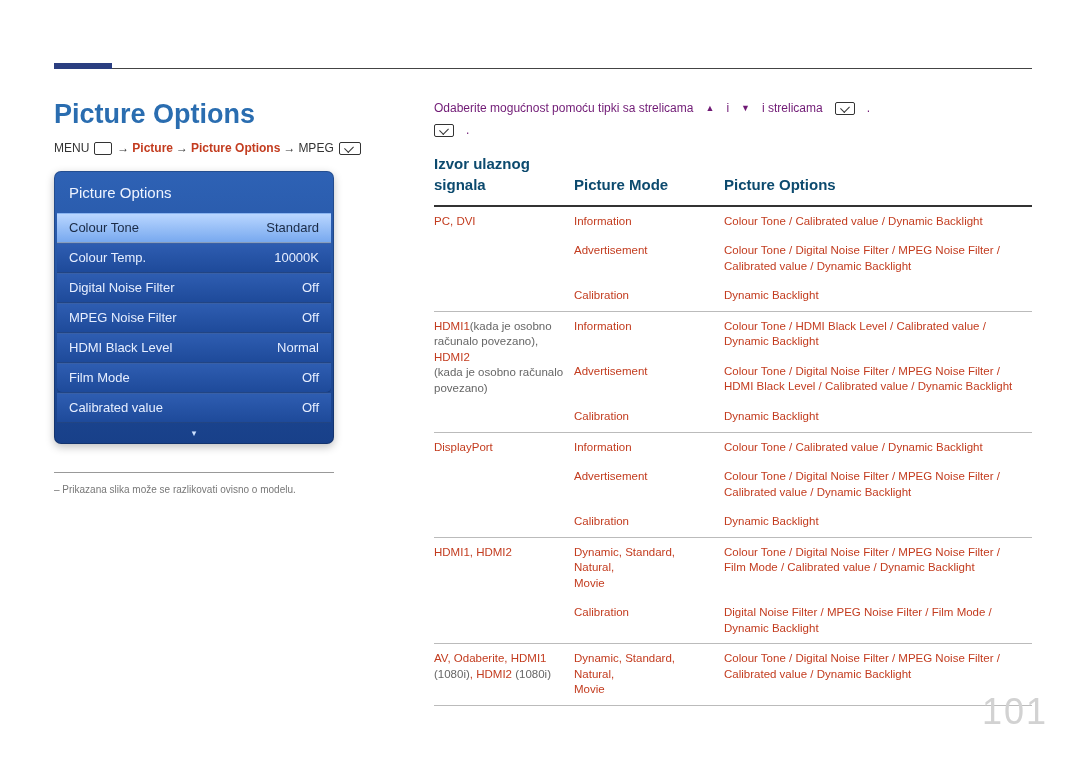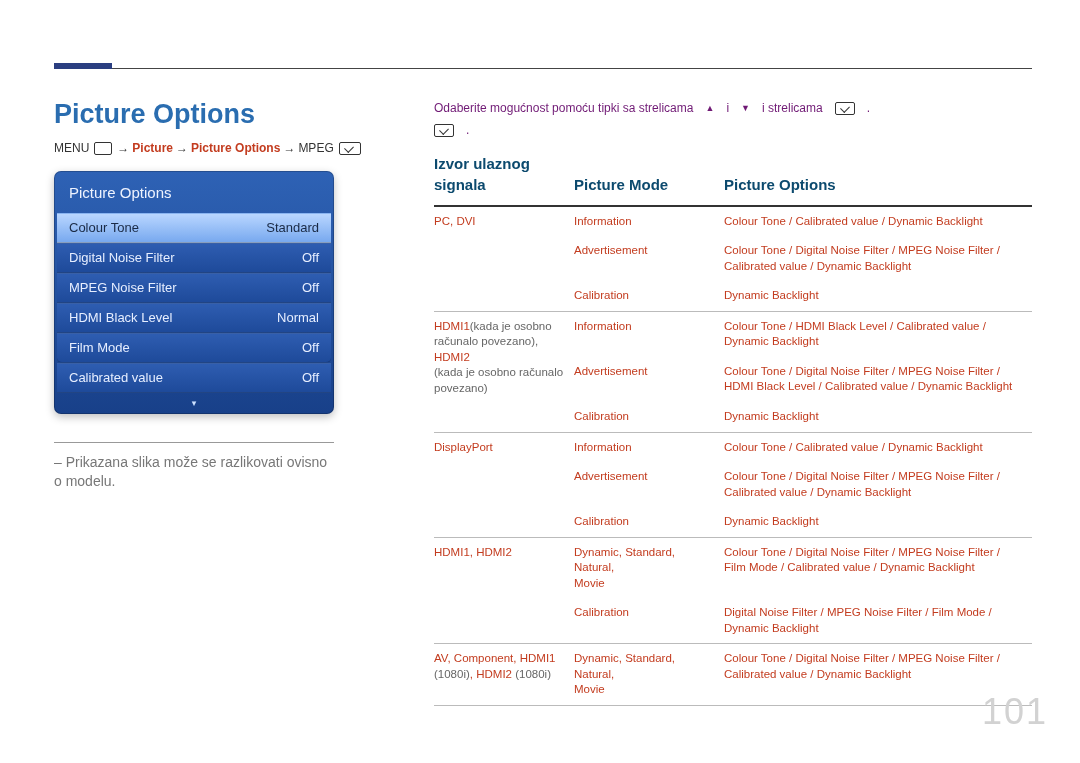--- a/index.html
+++ b/index.html
@@ -95,21 +95,21 @@
     color: #e6eeff;
   }
   .osd-row.selected {
     background: linear-gradient(180deg, #b9d6ff 0%, #78a9ef 100%);
     color: #1a2a45;
     font-weight: 500;
   }
   .osd-row:nth-last-child(2) { border-bottom-left-radius: 5px; border-bottom-right-radius: 5px; }
   .osd-footer { text-align: center; color: #cde1ff; font-size: 9px; padding: 4px 0 2px; }
   .left-hr { border: none; border-top: 1px solid #999; margin: 28px 0 10px; width: 280px; }
-  .footnote { font-size: 14px; color: #777; width: 280px; }
+  .footnote { font-size: 10px; color: #777; width: 280px; }
   .instr {
     font-size: 12px;
     color: #701a75;
     display: flex; align-items: center; flex-wrap: wrap; gap: 12px;
     margin-bottom: 6px;
   }
   .instr .tri { font-size: 9px; }
   .instr .icon-box { border: 1.3px solid #333; display:inline-block; min-width:20px; height:13px; border-radius:2px; position:relative; }
   .instr .icon-box::after{ content:""; position:absolute; left:5px; top:2px; width:7px; height:5px; border-left:1.3px solid #333; border-bottom:1.3px solid #333; transform:rotate(-45deg); }
   .tbl {
@@ -170,20 +170,24 @@
         <span>MPEG</span>
         <span class="icon-box e"></span>
       </div>
 
       <div class="osd">
         <div class="osd-title">Picture Options</div>
         <div id="osd-rows">
             <div class="osd-row selected">
               <span>Colour Tone</span>
               <span>Standard</span>
+            </div>
+            <div class="osd-row">
+              <span>Colour Temp.</span>
+              <span>10000K</span>
             </div>
             <div class="osd-row">
               <span>Digital Noise Filter</span>
               <span>Off</span>
             </div>
             <div class="osd-row">
               <span>MPEG Noise Filter</span>
               <span>Off</span>
             </div>
             <div class="osd-row">
@@ -278,21 +282,21 @@
             <tr>
               <td rowspan="2"><span class="red">HDMI1</span><span class="sepc red"></span><span class="red">HDMI2</span></td>
               <td class="no-border"><span class="red">Dynamic</span><span class="sepc red"></span><span class="red">Standard</span><span class="sepc red"></span><span class="red">Natural</span><span class="sepc red"></span><br><span class="red">Movie</span></td>
               <td class="no-border"><span class="red">Colour Tone</span><span class="sep"></span><span class="red">Digital Noise Filter</span><span class="sep"></span><span class="red">MPEG Noise Filter</span><span class="sep"></span><br><span class="red">Film Mode</span><span class="sep"></span><span class="red">Calibrated value</span><span class="sep"></span><span class="red">Dynamic Backlight</span></td>
             </tr>
             <tr>
               <td><span class="red">Calibration</span></td>
               <td><span class="red">Digital Noise Filter</span><span class="sep"></span><span class="red">MPEG Noise Filter</span><span class="sep"></span><span class="red">Film Mode</span><span class="sep"></span><br><span class="red">Dynamic Backlight</span></td>
             </tr>
             <tr>
-              <td rowspan="1"><span class="red">AV</span><span class="sepc red"></span><span class="red">Component</span><span class="sepc red"></span><span class="red">HDMI1</span> <span class="muted">(1080i)</span><span class="sepc red"></span><span class="red">HDMI2</span> <span class="muted">(1080i)</span></td>
+              <td rowspan="1"><span class="red">AV</span><span class="sepc red"></span><span class="red">Odaberite</span><span class="sepc red"></span><span class="red">HDMI1</span> <span class="muted">(1080i)</span><span class="sepc red"></span><span class="red">HDMI2</span> <span class="muted">(1080i)</span></td>
               <td><span class="red">Dynamic</span><span class="sepc red"></span><span class="red">Standard</span><span class="sepc red"></span><span class="red">Natural</span><span class="sepc red"></span><br><span class="red">Movie</span></td>
               <td><span class="red">Colour Tone</span><span class="sep"></span><span class="red">Digital Noise Filter</span><span class="sep"></span><span class="red">MPEG Noise Filter</span><span class="sep"></span><br><span class="red">Calibrated value</span><span class="sep"></span><span class="red">Dynamic Backlight</span></td>
             </tr>
           </tbody>
       </table>
     </div>
   </div>
 
   <div class="page-num">101</div>
 </div>

